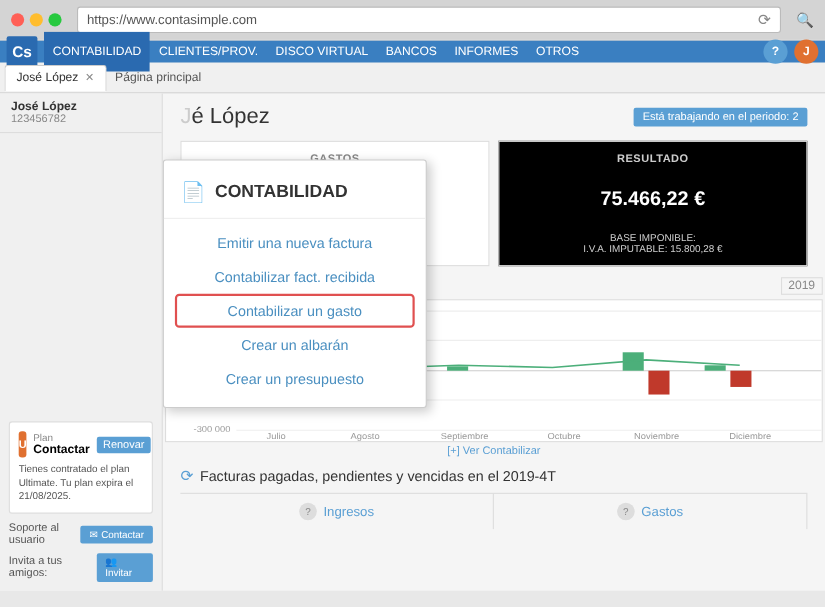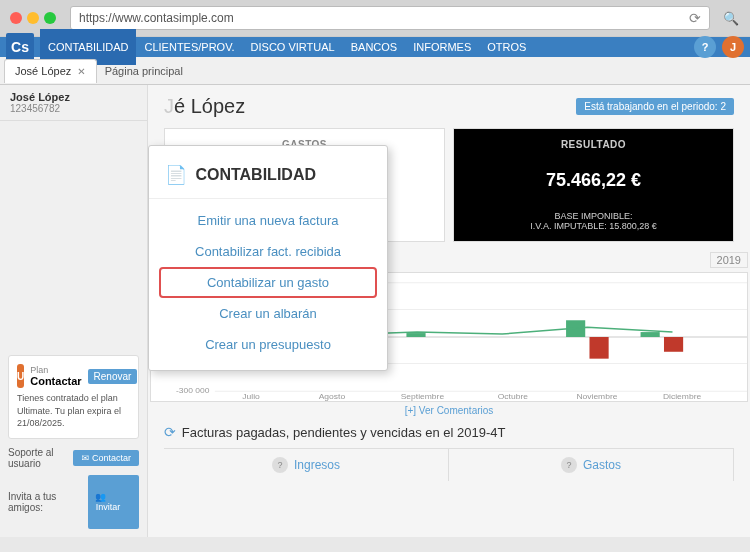--- a/index.html
+++ b/index.html
@@ -72,21 +72,21 @@
     .plan-box { border: 1px solid #ddd; background: white; border-radius: 3px; padding: 8px; margin-bottom: 8px; }
     .plan-header { display: flex; align-items: center; gap: 6px; margin-bottom: 4px; }
     .plan-logo { background: #e07030; color: white; width: 24px; height: 24px; border-radius: 3px; display: flex; align-items: center; justify-content: center; font-size: 10px; font-weight: bold; }
     .plan-renew { background: #5a9fd4; color: white; font-size: 10px; padding: 2px 6px; border-radius: 2px; cursor: pointer; margin-left: auto; }
     .plan-desc { font-size: 9px; color: #555; line-height: 1.4; }
     .support-box { display: flex; align-items: center; justify-content: space-between; margin-bottom: 6px; }
     .support-label { font-size: 10px; color: #555; }
     .contact-btn { background: #5a9fd4; color: white; font-size: 9px; padding: 3px 8px; border-radius: 2px; cursor: pointer; display: flex; align-items: center; gap: 3px; }
     .invite-box { display: flex; align-items: center; justify-content: space-between; }
     .invite-label { font-size: 10px; color: #555; }
-    .invite-btn { background: #5a9fd4; color: white; font-size: 9px; padding: 17px 8px; border-radius: 2px; cursor: pointer; }
+    .invite-btn { background: #5a9fd4; color: white; font-size: 9px; padding: 3px 8px; border-radius: 2px; cursor: pointer; }
 
     
     .dropdown-overlay { position: absolute; top: 60px; left: 0; z-index: 100; }
     .dropdown-menu { background: white; border: 1px solid #ccc; border-radius: 3px; box-shadow: 3px 3px 10px rgba(0,0,0,0.2); width: 240px; padding: 10px 0; }
     .dropdown-header { display: flex; align-items: center; gap: 8px; padding: 8px 16px 12px; border-bottom: 1px solid #eee; margin-bottom: 6px; }
     .dropdown-icon { color: #555; font-size: 18px; }
     .dropdown-title { font-size: 16px; font-weight: bold; color: #333; }
     .dropdown-item { padding: 8px 20px; font-size: 13px; color: #4a8fc0; cursor: pointer; display: block; }
     .dropdown-item.highlighted { border: 2px solid #e05050; border-radius: 4px; margin: 0 10px; padding: 6px 10px; color: #4a8fc0; }
   </style>
@@ -229,21 +229,21 @@
           <polyline points="85,62 170,63 250,60 330,62 410,55 490,60" fill="none" stroke="#4caf7a" stroke-width="1.5"></polyline>
 
           <text x="94" y="128" text-anchor="middle" font-size="8" fill="#999">Julio</text>
           <text x="170" y="128" text-anchor="middle" font-size="8" fill="#999">Agosto</text>
           <text x="255" y="128" text-anchor="middle" font-size="8" fill="#999">Septiembre</text>
           <text x="340" y="128" text-anchor="middle" font-size="8" fill="#999">Octubre</text>
           <text x="419" y="128" text-anchor="middle" font-size="8" fill="#999">Noviembre</text>
           <text x="499" y="128" text-anchor="middle" font-size="8" fill="#999">Diciembre</text>
         </svg>
       </div>
-      <div class="chart-link">[+] Ver Comentarios</div>
+      <div class="chart-link">[+] Ver Contabilizar</div>
     </div>
 
     <div class="footer-section">
       <div class="footer-title">
         <span class="footer-title-icon">⟳</span>
         <span>Facturas pagadas, pendientes y vencidas en el 2019-4T</span>
       </div>
       <div class="footer-tabs">
         <div class="footer-tab">
           <div class="footer-tab-icon">?</div>

